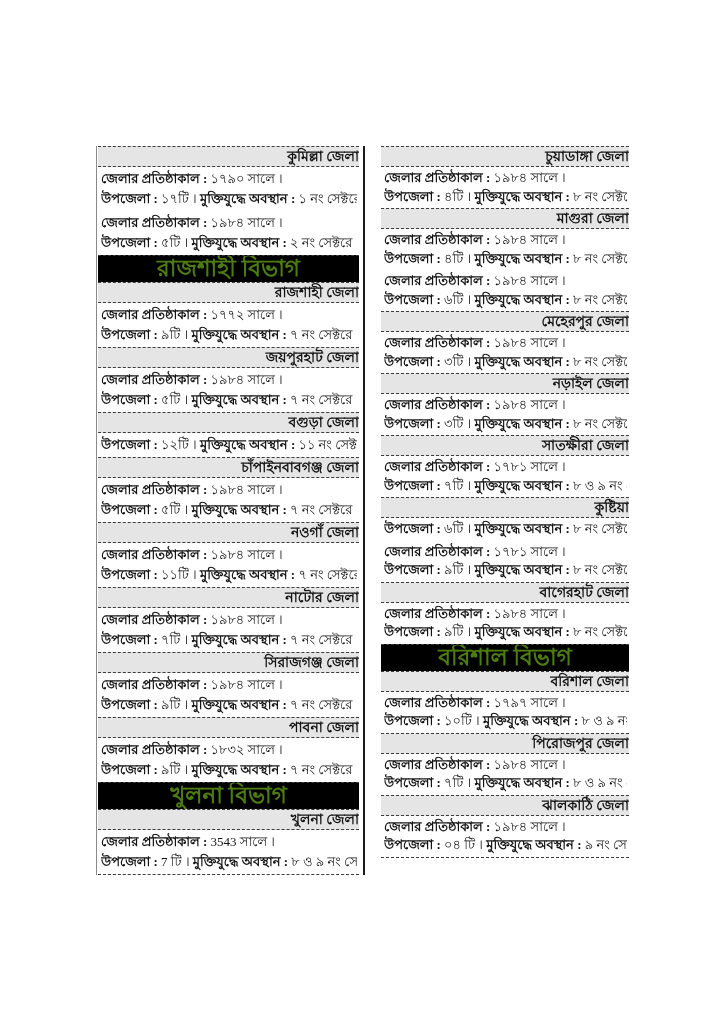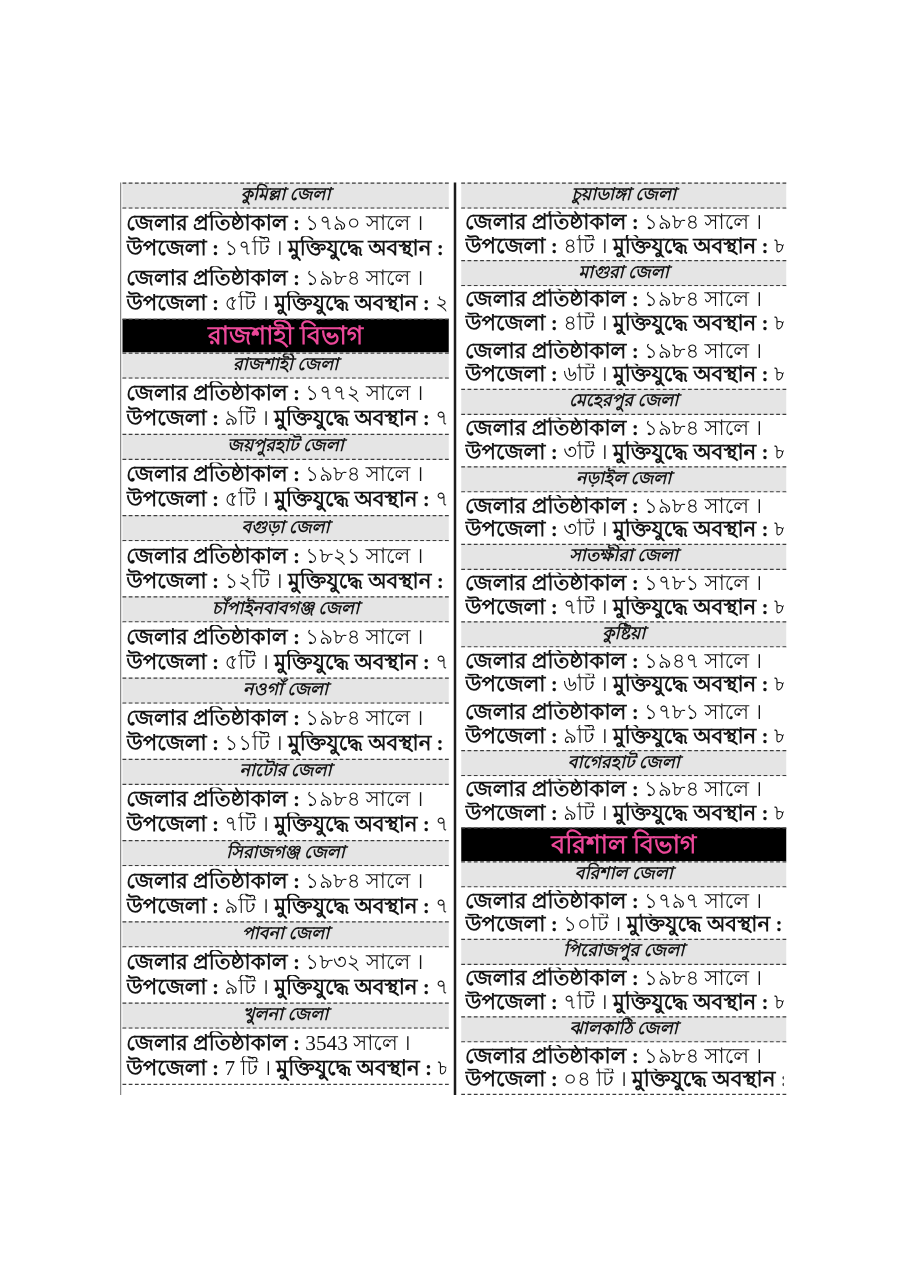--- a/index.html
+++ b/index.html
@@ -23,57 +23,56 @@
   }
   .col-left{
     width:263px;
     border-left:1px solid #8a8a8a;
     padding-left:1px;
   }
   .col-right{
     width:266px;
     margin-left:4px;
     border-left:2px solid #1b1b1b;
-    padding-left:4px;
+    padding-left:16px;
   }
   
   .d-header{
     background:#e5e5e5;
     border-top:1px dashed #3c3c3c;
     border-bottom:1px dashed #3c3c3c;
-    text-align:center;
+    text-align:right;
     font-weight:bold;
     font-size:14px;
     height:19px;
     line-height:19px;
     white-space:nowrap;
     overflow:hidden;
-    font-style:italic;
   }
   
   .d-info{
     padding:2px 2px 2px 3px;
     background:#ffffff;
   }
   .line{
     white-space:nowrap;
     overflow:hidden;
-    font-size:17px;
+    font-size:13px;
   }
   .col-left .line{line-height:20px;}
   .col-right .line{line-height:18.5px;}
   .lbl{font-weight:bold;}
   .val{font-weight:normal;}
   
   .division{
     background:#000000;
-    color:#ec4899;
+    color:#4d7c0f;
     text-align:center;
     font-weight:bold;
-    font-size:20px;
+    font-size:23px;
     height:26px;
     line-height:26px;
     border-top:1px dashed #3c3c3c;
     white-space:nowrap;
     overflow:hidden;
   }
   
   .col::after{
     content:"";
     display:block;
@@ -109,21 +108,20 @@
       <div class="block">
         <div class="d-header">জয়পুরহাট জেলা</div>
         <div class="d-info">
           <div class="line"><span class="lbl">জেলার প্রতিষ্ঠাকাল :</span> <span class="val">১৯৮৪ সালে ।</span></div>
           <div class="line"><span class="lbl">উপজেলা :</span> <span class="val">৫টি ।</span> <span class="lbl">মুক্তিযুদ্ধে অবস্থান :</span> <span class="val">৭ নং সেক্টরে ।</span></div>
         </div>
       </div>
       <div class="block">
         <div class="d-header">বগুড়া জেলা</div>
         <div class="d-info">
-          <div class="line"><span class="lbl">জেলার প্রতিষ্ঠাকাল :</span> <span class="val">১৮২১ সালে ।</span></div>
           <div class="line"><span class="lbl">উপজেলা :</span> <span class="val">১২টি ।</span> <span class="lbl">মুক্তিযুদ্ধে অবস্থান :</span> <span class="val">১১ নং সেক্টরে ।</span></div>
         </div>
       </div>
       <div class="block">
         <div class="d-header">চাঁপাইনবাবগঞ্জ জেলা</div>
         <div class="d-info">
           <div class="line"><span class="lbl">জেলার প্রতিষ্ঠাকাল :</span> <span class="val">১৯৮৪ সালে ।</span></div>
           <div class="line"><span class="lbl">উপজেলা :</span> <span class="val">৫টি ।</span> <span class="lbl">মুক্তিযুদ্ধে অবস্থান :</span> <span class="val">৭ নং সেক্টরে ।</span></div>
         </div>
       </div>
@@ -148,20 +146,21 @@
           <div class="line"><span class="lbl">উপজেলা :</span> <span class="val">৯টি ।</span> <span class="lbl">মুক্তিযুদ্ধে অবস্থান :</span> <span class="val">৭ নং সেক্টরে ।</span></div>
         </div>
       </div>
       <div class="block">
         <div class="d-header">পাবনা জেলা</div>
         <div class="d-info">
           <div class="line"><span class="lbl">জেলার প্রতিষ্ঠাকাল :</span> <span class="val">১৮৩২ সালে ।</span></div>
           <div class="line"><span class="lbl">উপজেলা :</span> <span class="val">৯টি ।</span> <span class="lbl">মুক্তিযুদ্ধে অবস্থান :</span> <span class="val">৭ নং সেক্টরে ।</span></div>
         </div>
       </div>
+      <div class="division">খুলনা বিভাগ</div>
       <div class="block">
         <div class="d-header">খুলনা জেলা</div>
         <div class="d-info">
           <div class="line"><span class="lbl">জেলার প্রতিষ্ঠাকাল :</span> <span class="val">3543 সালে ।</span></div>
           <div class="line"><span class="lbl">উপজেলা :</span> <span class="val">7 টি ।</span> <span class="lbl">মুক্তিযুদ্ধে অবস্থান :</span> <span class="val">৮ ও ৯ নং সেক্টরে ।</span></div>
         </div>
       </div>
     </div>
   <div class="col col-right">
       <div class="block">
@@ -201,21 +200,20 @@
       <div class="block">
         <div class="d-header">সাতক্ষীরা জেলা</div>
         <div class="d-info">
           <div class="line"><span class="lbl">জেলার প্রতিষ্ঠাকাল :</span> <span class="val">১৭৮১ সালে ।</span></div>
           <div class="line"><span class="lbl">উপজেলা :</span> <span class="val">৭টি ।</span> <span class="lbl">মুক্তিযুদ্ধে অবস্থান :</span> <span class="val">৮ ও ৯ নং সেক্টরে ।</span></div>
         </div>
       </div>
       <div class="block">
         <div class="d-header">কুষ্টিয়া</div>
         <div class="d-info">
-          <div class="line"><span class="lbl">জেলার প্রতিষ্ঠাকাল :</span> <span class="val">১৯৪৭ সালে ।</span></div>
           <div class="line"><span class="lbl">উপজেলা :</span> <span class="val">৬টি ।</span> <span class="lbl">মুক্তিযুদ্ধে অবস্থান :</span> <span class="val">৮ নং সেক্টরে ।</span></div>
         </div>
       </div>
       <div class="block">
         <div class="d-info">
           <div class="line"><span class="lbl">জেলার প্রতিষ্ঠাকাল :</span> <span class="val">১৭৮১ সালে ।</span></div>
           <div class="line"><span class="lbl">উপজেলা :</span> <span class="val">৯টি ।</span> <span class="lbl">মুক্তিযুদ্ধে অবস্থান :</span> <span class="val">৮ নং সেক্টরে ।</span></div>
         </div>
       </div>
       <div class="block">

